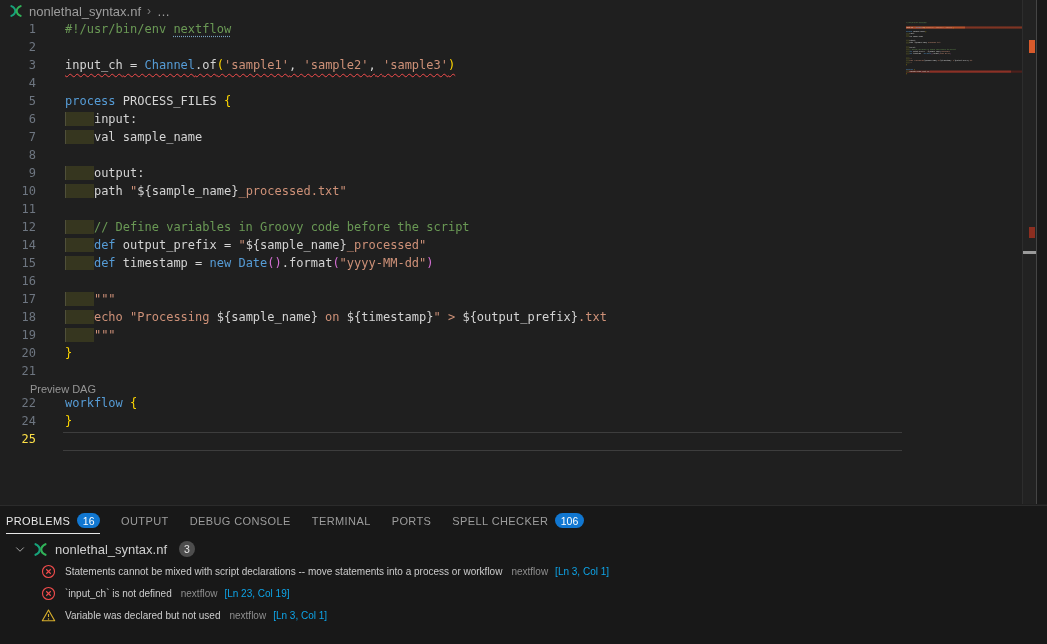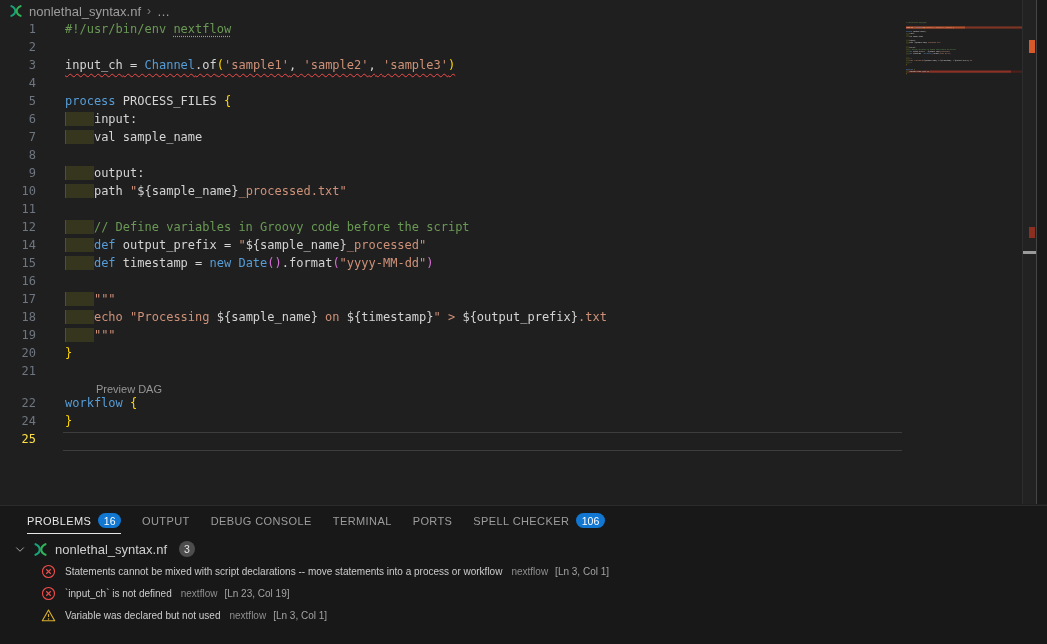--- a/index.html
+++ b/index.html
@@ -15,21 +15,21 @@
   
   .editor{position:absolute;left:0;top:0;width:1047px;height:505px;background:var(--editor-bg)}
   .breadcrumb{height:22px;display:flex;align-items:center;padding-left:9px;gap:6px;
     font-size:13px;color:#9d9d9d}
   .breadcrumb .sep{color:#7c7c7c;font-size:12px}
   .breadcrumb .more{color:#9d9d9d}
   .nf-logo{width:14px;height:14px;flex:none}
 
   .code{position:absolute;top:22px;left:0;width:902px}
   .crow{display:flex;height:18px;line-height:18px}
-  .codelens-row{height:14px;line-height:14px;padding-left:96px;font-size:11px;color:#969696}
+  .codelens-row{height:14px;line-height:14px;padding-left:30px;font-size:11px;color:#969696}
   .gutter{flex:none;width:36px;text-align:right;font:12px "DejaVu Sans Mono",monospace;color:#6e7681}
   .lcontent{flex:1;position:relative;white-space:pre;padding-left:29px;
     font:12px "DejaVu Sans Mono",monospace;color:#d4d4d4}
   .crow.active .gutter{color:#fde047}
   .crow.active .lcontent::before{content:"";position:absolute;left:27px;right:0;top:0;height:17px;
     border-top:1px solid #3d3d3d;border-bottom:1px solid #3d3d3d}
   .tk-fg{color:#d4d4d4}.tk-kw{color:var(--keyword)}.tk-str{color:var(--string)}
   .tk-com{color:var(--comment)}.tk-b1{color:var(--bracket-gold)}.tk-b2{color:var(--bracket-purple)}
   .tk-ind{background:#36361f;box-shadow:inset 1px 0 0 #50503a}
   .u-wave{text-decoration:underline wavy var(--error-red);text-decoration-thickness:1px;
@@ -48,38 +48,38 @@
   .ruler{position:absolute;left:1022px;top:0;width:13px;height:504px;background:#222222;
     border-left:1px solid #2d2d2d;border-right:1px solid #454545}
   .ruler .m1{position:absolute;right:1px;top:40px;width:6px;height:13px;background:#d85a2b}
   .ruler .m2{position:absolute;right:1px;top:227px;width:6px;height:11px;background:#8c2e20}
   .ruler .mc{position:absolute;left:0;right:0;top:251px;height:3px;background:#9a9a9a}
   .right-gap{position:absolute;left:1037px;top:0;width:10px;height:504px;background:#191919}
 
   
   .panel{position:absolute;left:0;top:505px;width:1047px;height:139px;background:var(--panel-bg);
     border-top:1px solid #2b2b2b}
-  .tabs{display:flex;align-items:stretch;padding-left:27px;height:29px;gap:21px}
+  .tabs{display:flex;align-items:stretch;padding-left:6px;height:29px;gap:21px}
   .tab{position:relative;display:flex;align-items:center;font-size:11px;letter-spacing:.4px;
     color:#9d9d9d;cursor:pointer}
   .tab.active{color:#e7e7e7}
   .tab.active::after{content:"";position:absolute;left:0;right:0;bottom:1px;height:1px;background:#e7e7e7}
   .badge{margin-left:7px;background:var(--accent-badge);color:#fff;font-size:10.5px;
     letter-spacing:0;border-radius:10px;padding:1.5px 5.5px}
   .tree-row{display:flex;align-items:center;height:22px;padding-left:12px;gap:5px;
     color:#cfcfcf;font-size:13px;margin-top:3px}
   .tree-row .fname{margin-left:2px}
   .gray-badge{background:#4d4d4d;color:#e4e4e4;border-radius:50%;min-width:16px;height:16px;
     display:inline-flex;align-items:center;justify-content:center;font-size:10.5px;margin-left:7px}
   .chev{width:16px;height:16px;display:flex;align-items:center;justify-content:center}
   .problem{display:flex;align-items:center;height:22px;padding-left:40px;font-size:10px;color:#cccccc}
   .problem .picon{width:16px;height:16px;flex:none;display:flex;align-items:center;justify-content:center}
   .problem .msg{margin-left:9px}
   .problem .src{margin-left:9px;color:#8f8f8f}
-  .problem .loc{margin-left:7px;color:#a3a3a3}
+  .problem .loc{margin-left:7px;color:#0ea5e9}
 </style>
 </head>
 <body>
 
 <div class="editor">
 
   <div class="breadcrumb">
     <svg class="nf-logo" viewBox="0 0 24 24" fill="none">
       <path d="M4 3.5 C13 7.5 13 16.5 4 20.5" stroke="#17a27a" stroke-width="3.4" stroke-linecap="round"></path>
       <path d="M20 3.5 C11 7.5 11 16.5 20 20.5" stroke="#31b258" stroke-width="3.4" stroke-linecap="round"></path>

